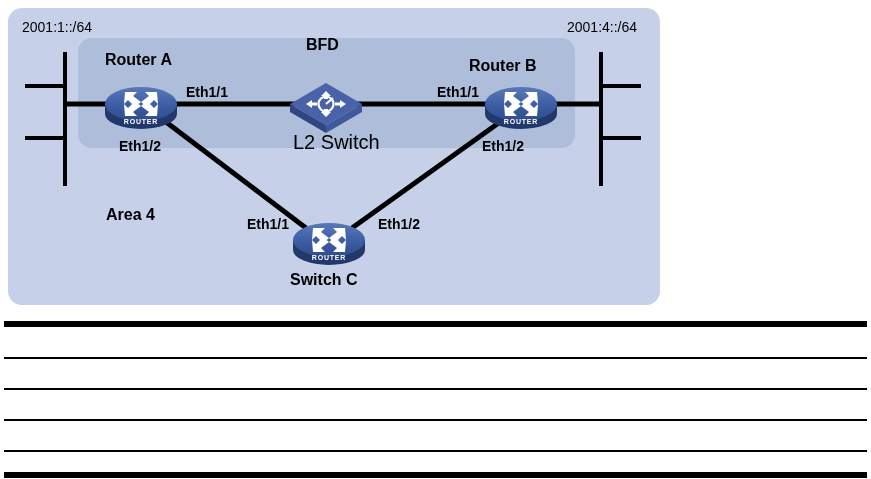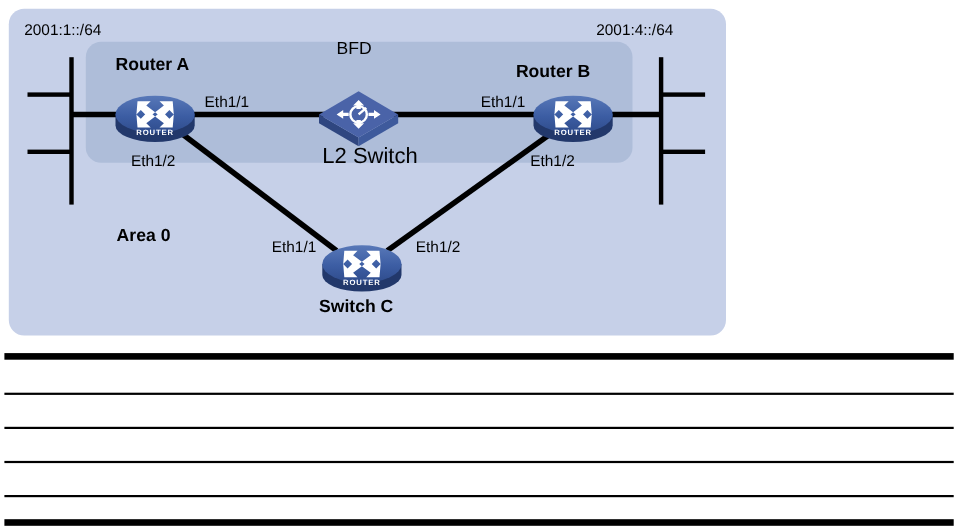--- a/index.html
+++ b/index.html
@@ -41,23 +41,23 @@
   
   .lbl {
     position: absolute;
     white-space: nowrap;
     color: #000000;
     line-height: 1;
   }
   .lbl-net     { font-size: 14px; font-weight: normal; }
   .lbl-dev     { font-size: 16px; font-weight: bold; }
   .lbl-sw      { font-size: 20px; font-weight: normal; }
-  .lbl-if      { font-size: 14px; font-weight: normal; }
+  .lbl-if      { font-size: 14px; font-weight: bold; }
   .lbl-area    { font-size: 16px; font-weight: bold; }
-  .lbl-bfd     { font-size: 16px; font-weight: normal; }
+  .lbl-bfd     { font-size: 16px; font-weight: bold; }
 
   
   .bracket { position: absolute; }
   .bracket .spine {
     position: absolute;
     width: 4px;
     background: #000;
     left: 0; top: 0;
     height: 100%;
   }
@@ -251,29 +251,29 @@
         <path d="M38 40 L33 35 L36 35 L36 32 L40 32 L40 35 L43 35 Z"></path>
         <path d="M18 27 L24 23 L24 25.5 L29 25.5 L29 28.5 L24 28.5 L24 31 Z"></path>
         <path d="M58 27 L52 23 L52 25.5 L47 25.5 L47 28.5 L52 28.5 L52 31 Z"></path>
       </g>
       <circle cx="38" cy="27" r="7.5" fill="none" stroke="#ffffff" stroke-width="2.2"></circle>
       <path d="M38 27 L45 21" stroke="#ffffff" stroke-width="2.2" fill="none"></path>
     </svg>
   </div>
 
   <div class="lbl lbl-net" style="left:22px;  top:20px;">2001:1::/64</div>
-  <div class="lbl lbl-net" style="left:542px; top:20px;">2001:4::/64</div>
+  <div class="lbl lbl-net" style="left:567px; top:20px;">2001:4::/64</div>
 
   <div class="lbl lbl-dev" style="left:105px; top:36px;margin-top:16px;">Router A</div>
   <div class="lbl lbl-dev" style="left:469px; top:58px;">Router B</div>
   <div class="lbl lbl-dev" style="left:290px; top:272px;">Switch C</div>
   <div class="lbl lbl-sw" style="left:293px; top:132px;">L2 Switch</div>
 
   <div class="lbl lbl-bfd" style="left:306px; top:37px;">BFD</div>
-  <div class="lbl lbl-area" style="left:106px; top:207px;">Area 0</div>
+  <div class="lbl lbl-area" style="left:106px; top:207px;">Area 4</div>
 
   <div class="lbl lbl-if" style="left:186px; top:85px;">Eth1/1</div>
   <div class="lbl lbl-if" style="left:119px; top:139px;">Eth1/2</div>
 
   <div class="lbl lbl-if" style="left:437px; top:85px;">Eth1/1</div>
   <div class="lbl lbl-if" style="left:482px; top:139px;">Eth1/2</div>
 
   <div class="lbl lbl-if" style="left:247px; top:217px;">Eth1/1</div>
   <div class="lbl lbl-if" style="left:378px; top:217px;">Eth1/2</div>
 

